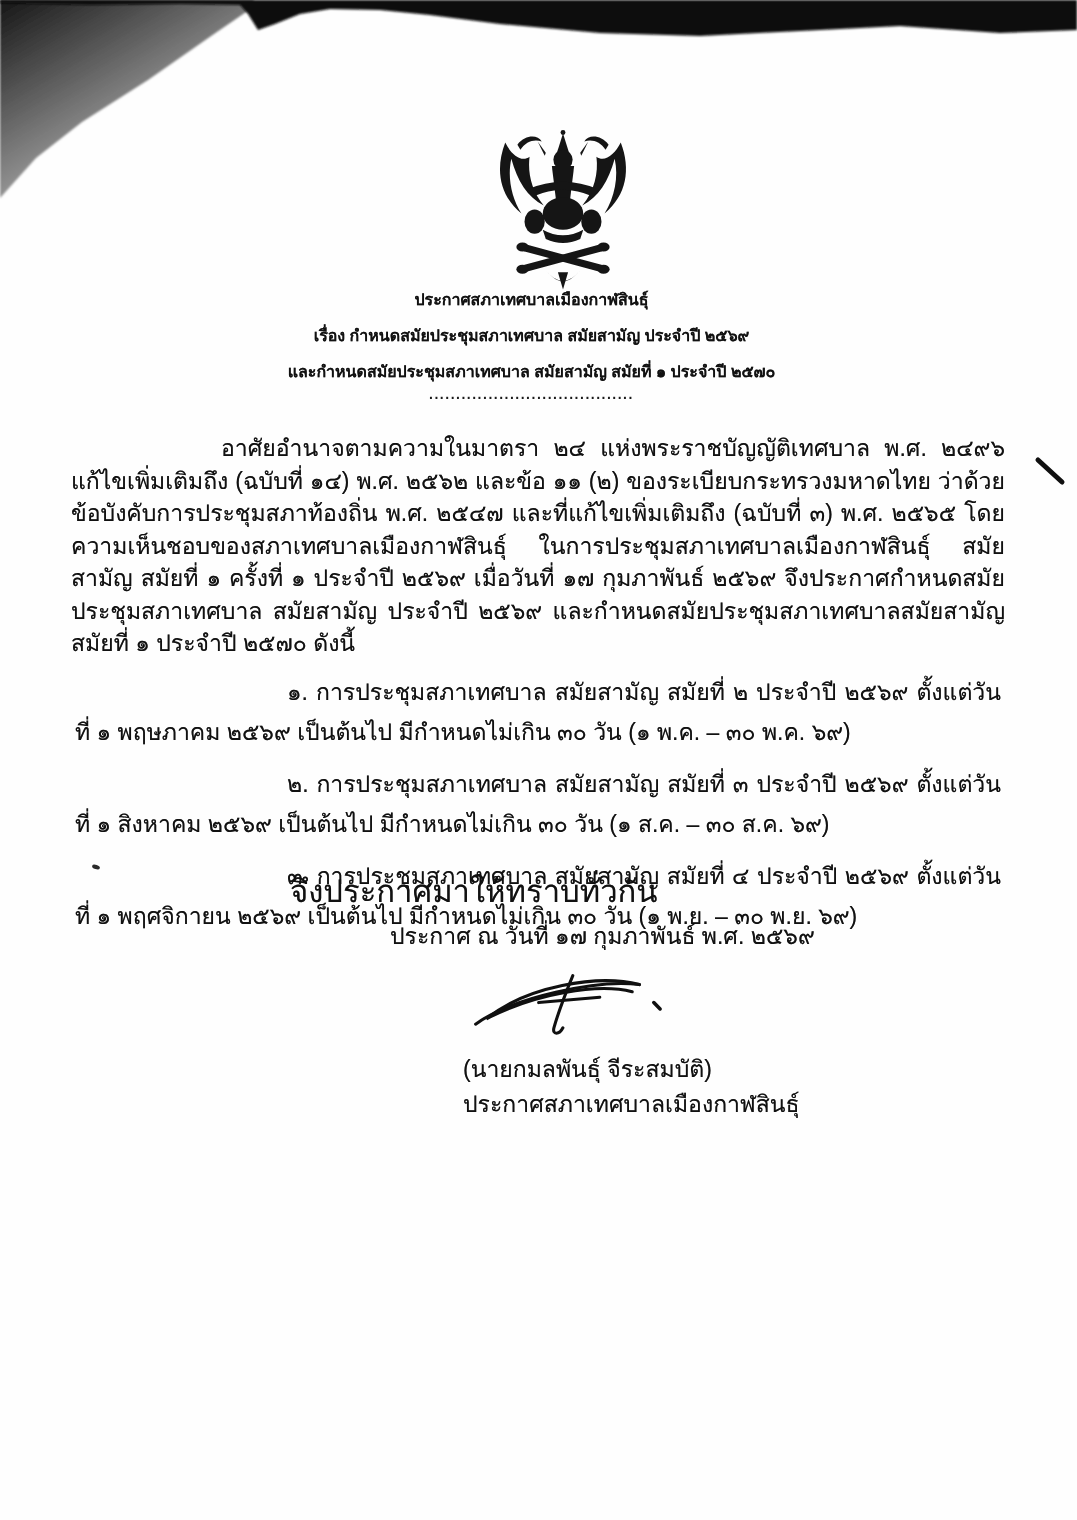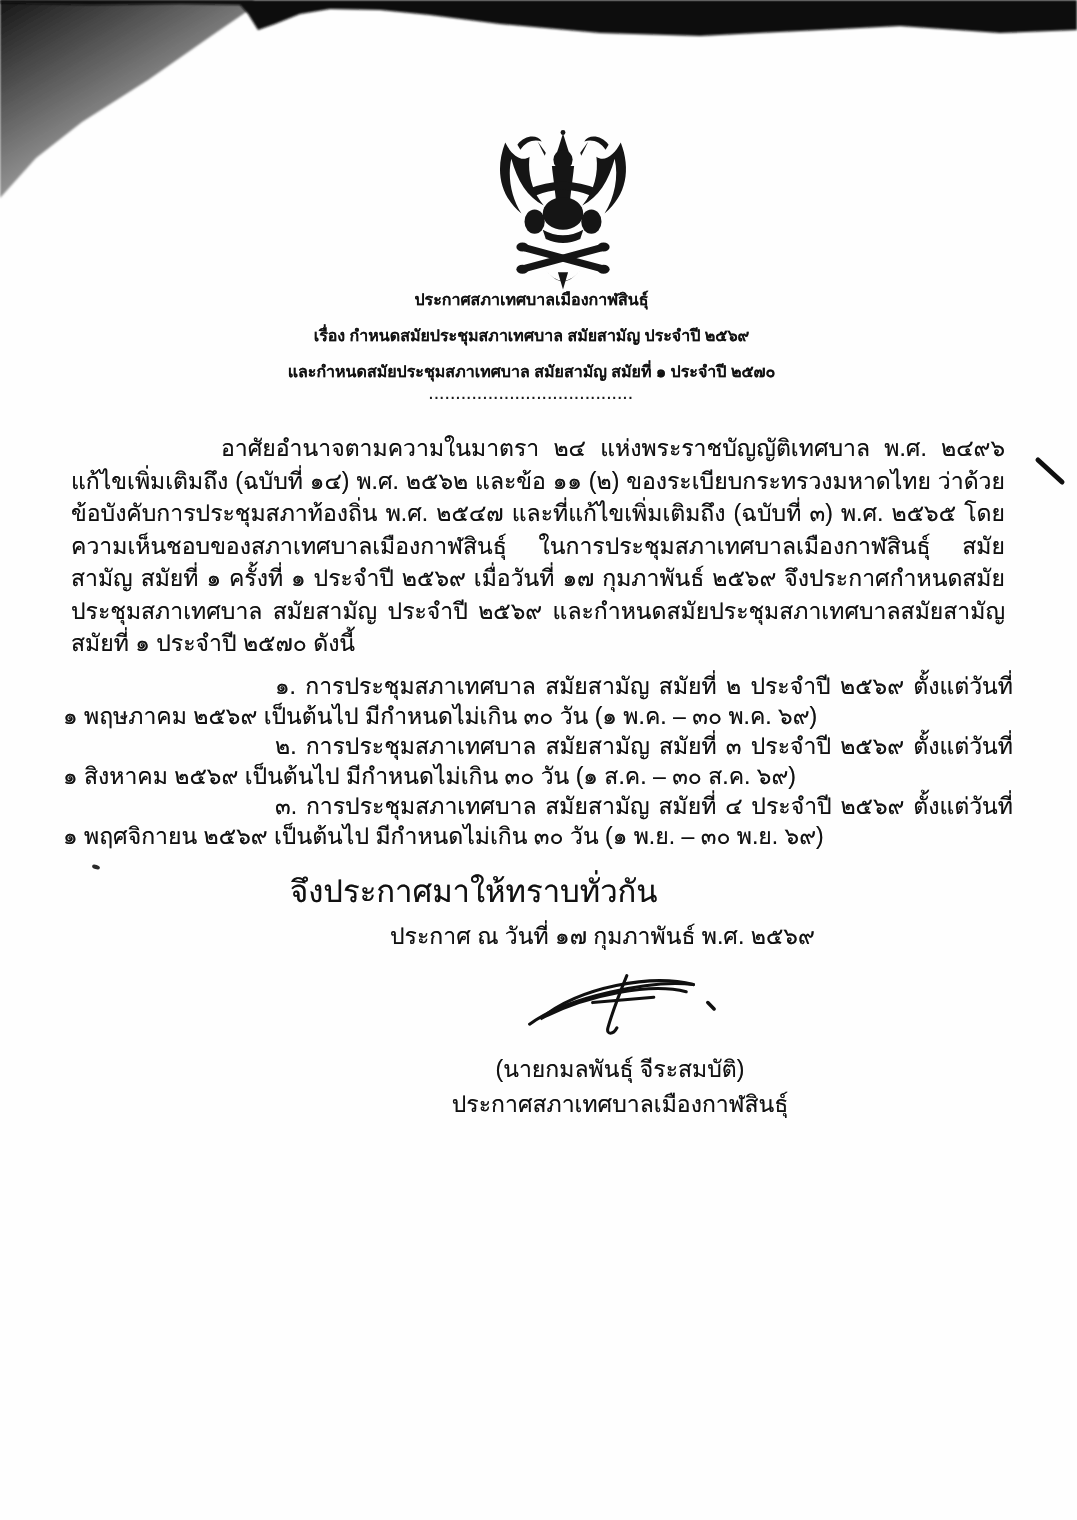--- a/index.html
+++ b/index.html
@@ -11,26 +11,26 @@
   .emblem{position:absolute;left:487px;top:127px;width:152px;height:165px;}
   .title-block{position:absolute;left:0;right:14px;top:282px;text-align:center;
                font-weight:bold;font-size:16px;line-height:36px;
                text-shadow:0 0 .5px rgba(0,0,0,.55);}
   .dots{position:absolute;left:0;right:14px;top:386px;text-align:center;
         font-size:14px;font-weight:bold;letter-spacing:1.5px;color:#1a1a1a;}
   .bodytext{position:absolute;left:63px;width:950px;top:424px;font-size:23px;
             text-shadow:0 0 .45px rgba(0,0,0,.5);}
   .para1{margin:8px;line-height:32.5px;text-indent:150px;text-align:justify;}
   .items{margin-top:11px;}
-  .items p{margin:0;line-height:30px;text-indent:212px;text-align:justify;}
+  .items p{margin:12px;line-height:40px;text-indent:212px;text-align:justify;}
   .closing{position:absolute;left:290px;top:866px;font-size:31px;
            text-shadow:0 0 .45px rgba(0,0,0,.5);}
   .promulgation{position:absolute;left:344px;top:918px;font-size:23px;
                 text-shadow:0 0 .45px rgba(0,0,0,.5);margin-left:46px;}
-  .sigblock{position:absolute;left:445px;top:972px;width:350px;text-align:center;
+  .sigblock{position:absolute;left:463px;top:972px;width:350px;text-align:left;
             font-size:23px;text-shadow:0 0 .45px rgba(0,0,0,.5);}
   .sigblock .sig{height:72px;margin-bottom:2px;}
   .sigblock .line{line-height:35px;}
 </style>
 </head>
 <body>
 
 <div class="page">
 
   <svg class="artifacts" width="1077" height="1520" viewBox="0 0 1077 1520">

